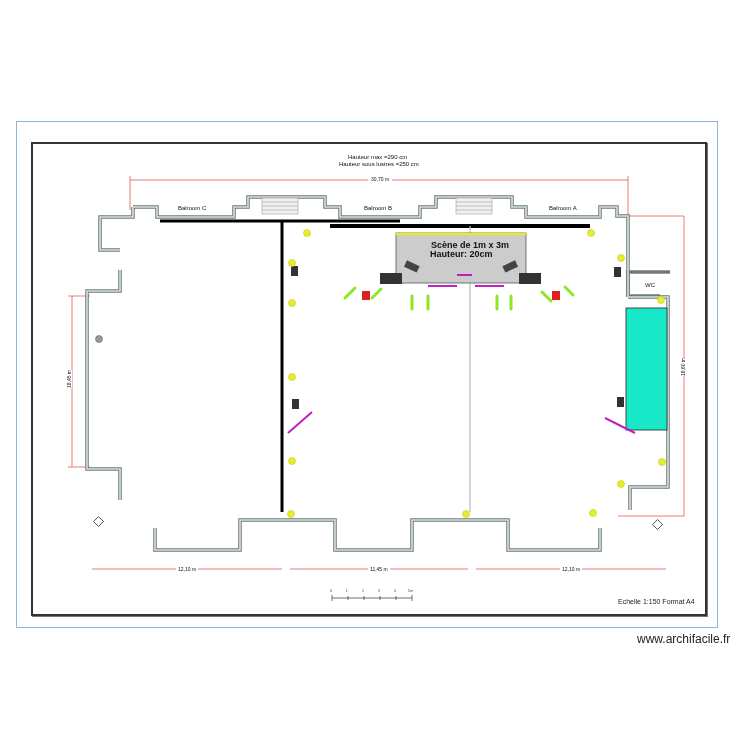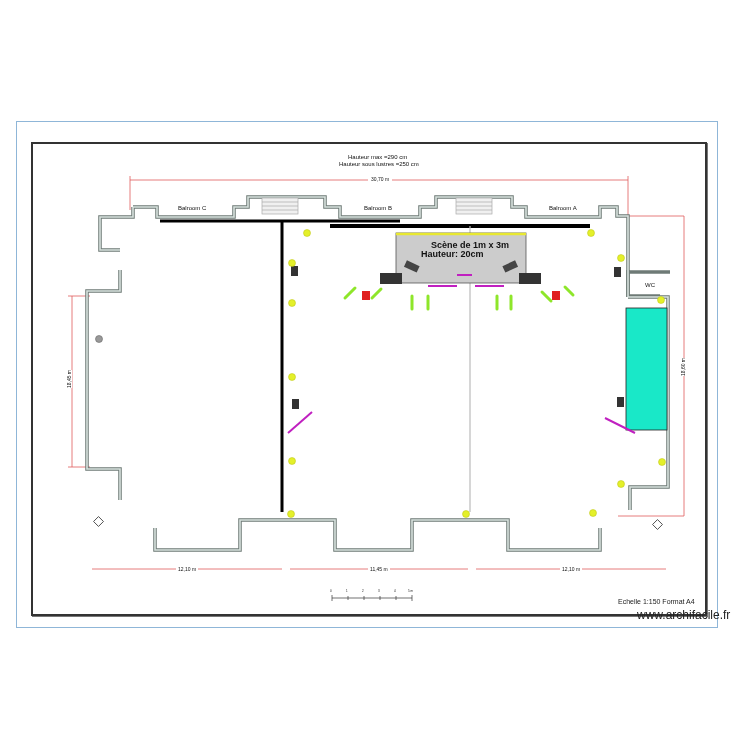--- a/index.html
+++ b/index.html
@@ -2,21 +2,21 @@
 <html><head>
 <meta charset="utf-8">
 <style>
   html, body { margin:0; padding:0; background:#ffffff; }
   body { width:750px; height:750px; position:relative; overflow:hidden; font-family:"Liberation Sans", sans-serif; }
   .sheet-outer { position:absolute; left:16px; top:121px; width:702px; height:507px; border:1px solid #8fb6d8; box-sizing:border-box; }
   .sheet-inner { position:absolute; left:31px; top:142px; width:676px; height:474px; border:2px solid #333; box-shadow:1px 1px 0 #777; box-sizing:border-box; }
   .txt { position:absolute; color:#111; white-space:nowrap; }
   .small { font-size:6px; }
   .tiny { font-size:5px; }
-  .watermark { position:absolute; left:637px; top:608px; font-size:12px; color:#222; }
+  .watermark { position:absolute; left:637px; top:632px; font-size:12px; color:#222; }
   .scale-label { position:absolute; left:618px; top:598px; font-size:7px; color:#222; }
   svg { position:absolute; left:0; top:0; }
 </style>
 </head>
 <body>
 
 <div class="sheet-outer"></div>
 <div class="sheet-inner"></div>
 
 <svg width="750" height="750" viewBox="0 0 750 750">
@@ -149,21 +149,21 @@
 <div class="txt small" style="left:348px;top:154px;">Hauteur max =290 cm</div>
 <div class="txt small" style="left:339px;top:161px;">Hauteur sous lustres =250 cm</div>
 <div class="txt tiny" style="left:368px;top:176px;background:#fff;padding:0 3px;">30,70 m</div>
 
 <div class="txt small" style="left:178px;top:205px;">Balroom C</div>
 <div class="txt small" style="left:364px;top:205px;">Balroom B</div>
 <div class="txt small" style="left:549px;top:205px;">Balroom A</div>
 <div class="txt small" style="left:645px;top:282px;">WC</div>
 
 <div class="txt" style="left:431px;top:240px;font-size:9px;font-weight:bold;">Scène de 1m x 3m</div>
-<div class="txt" style="left:421px;top:249px;font-size:9px;font-weight:bold;">Hauteur: 20cm</div>
+<div class="txt" style="left:430px;top:249px;font-size:9px;font-weight:bold;">Hauteur: 20cm</div>
 
 <div class="txt tiny" style="left:60px;top:376px;transform:rotate(-90deg);background:#fff;">18,45 m</div>
 <div class="txt tiny" style="left:674px;top:364px;transform:rotate(-90deg);background:#fff;">18,60 m</div>
 
 <div class="txt tiny" style="left:176px;top:566px;background:#fff;padding:0 2px;">12,10 m</div>
 <div class="txt tiny" style="left:368px;top:566px;background:#fff;padding:0 2px;">11,45 m</div>
 <div class="txt tiny" style="left:560px;top:566px;background:#fff;padding:0 2px;">12,10 m</div>
 
 <div class="txt" style="left:330px;top:589px;font-size:3px;">0</div>
 <div class="txt" style="left:346px;top:589px;font-size:3px;">1</div>

